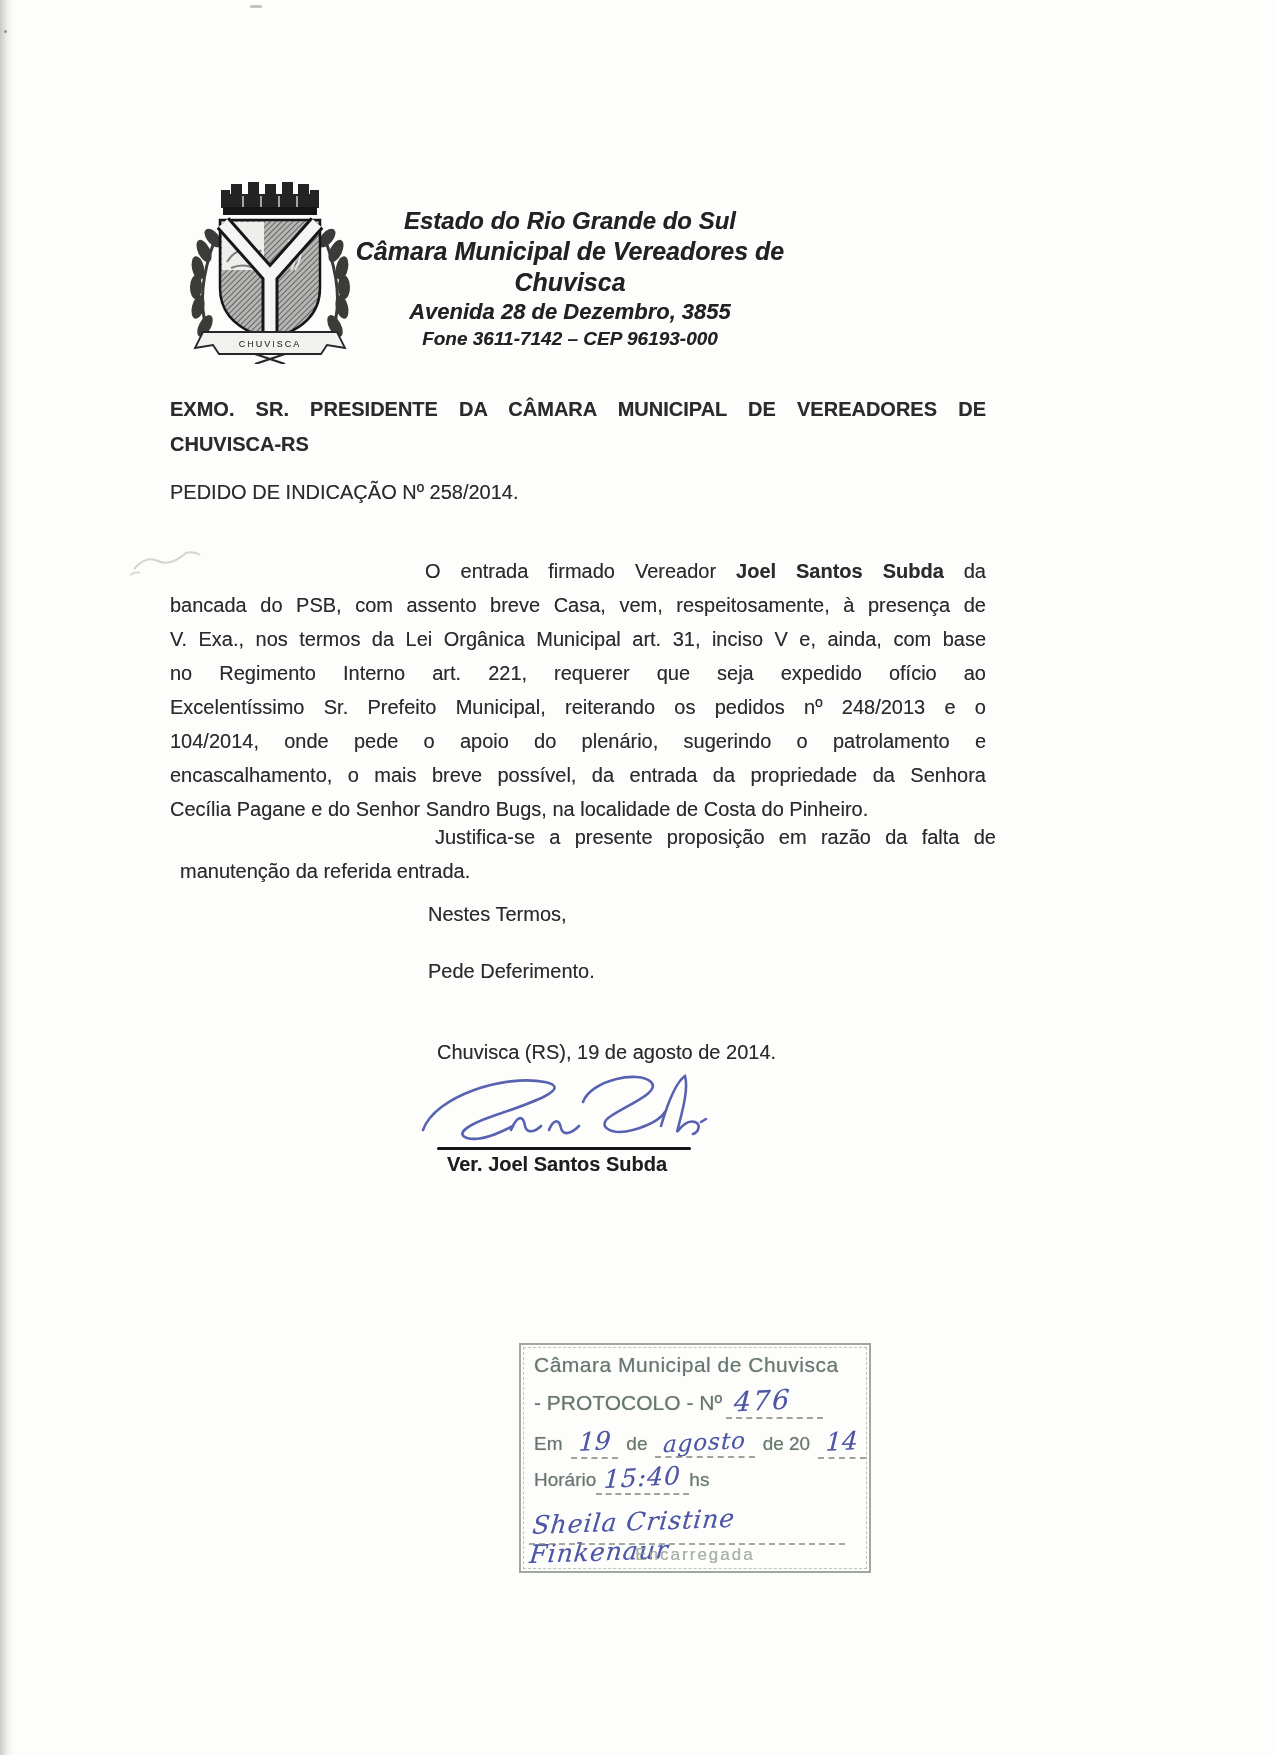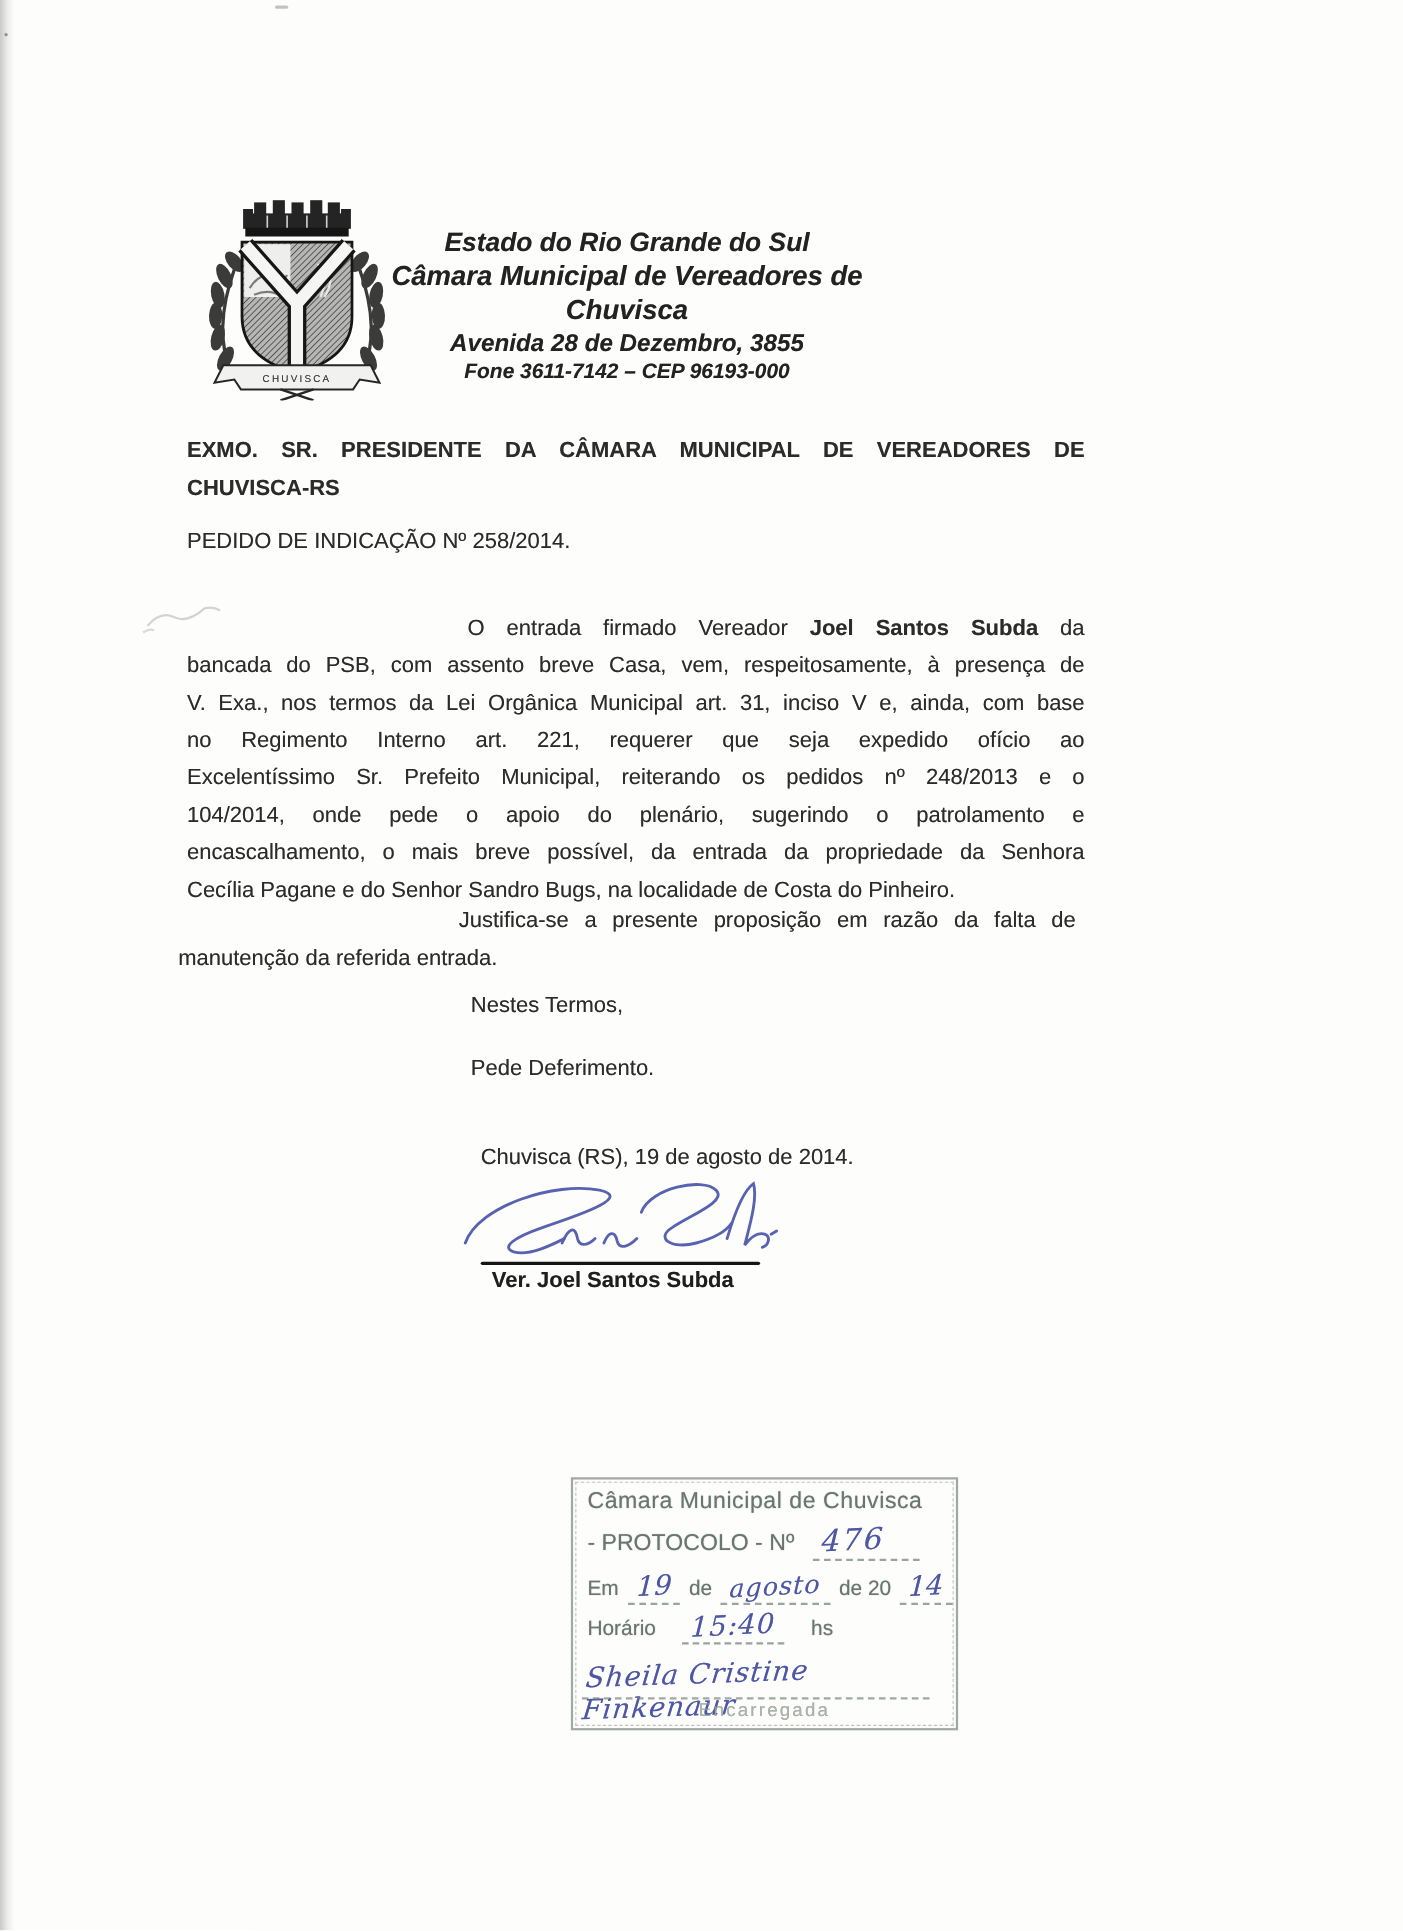--- a/index.html
+++ b/index.html
@@ -25,42 +25,42 @@
   .hdr .h3{font-size:22px;line-height:28px;}
   .hdr .h4{font-size:19px;line-height:26px;}
 
   
   .doc{text-shadow:0 0 .5px rgba(30,30,30,.45);}
   .recipient{position:absolute;left:170px;top:392px;width:816px;font-weight:bold;font-size:20px;line-height:35px;}
   .jlast{text-align:justify;text-align-last:justify;}
   .subject{position:absolute;left:170px;top:481px;font-size:20px;}
   .para1{position:absolute;left:170px;top:554px;width:816px;font-size:20px;line-height:34px;}
   .para1 .ind{padding-left:255px;}
-  .para2{position:absolute;left:162px;top:820px;width:816px;font-size:20px;line-height:34px;}
+  .para2{position:absolute;left:180px;top:820px;width:816px;font-size:20px;line-height:34px;}
   .closing1{position:absolute;left:428px;top:903px;font-size:20px;}
   .closing2{position:absolute;left:428px;top:960px;font-size:20px;}
   .dateline{position:absolute;left:437px;top:1041px;font-size:20px;}
 
   
   .sig-svg{position:absolute;left:415px;top:1068px;width:300px;height:90px;}
   .sig-line{position:absolute;left:437px;top:1147px;width:254px;height:3px;background:#151515;border-radius:2px;}
   .sig-name{position:absolute;left:447px;top:1153px;font-size:20px;font-weight:bold;color:#1e1e1e;}
 
   
   .smudge1{position:absolute;left:128px;top:545px;opacity:.75;}
 
   
   .stamp{position:absolute;left:519px;top:1343px;width:352px;height:230px;
     border:2px solid rgba(128,140,131,.75);outline:1px dashed rgba(128,140,131,.5);outline-offset:-5px;
     filter:blur(.35px);box-sizing:border-box;}
   .stamptxt{color:#67766e;text-shadow:0 0 1px rgba(103,118,110,.6);}
   .s-org{position:absolute;left:13px;top:8px;font-size:21px;letter-spacing:.5px;}
-  .s-proto{position:absolute;left:13px;top:40px;font-size:21px;display:flex;align-items:baseline;gap:17px;}
+  .s-proto{position:absolute;left:13px;top:40px;font-size:21px;display:flex;align-items:baseline;gap:4px;}
   .s-row-date{position:absolute;left:13px;top:82px;font-size:19px;display:flex;align-items:baseline;gap:8px;}
-  .s-row-time{position:absolute;left:13px;top:118px;font-size:19px;display:flex;align-items:baseline;gap:24px;}
+  .s-row-time{position:absolute;left:13px;top:118px;font-size:19px;display:flex;align-items:baseline;gap:0;}
   .field{border-bottom:2px dashed rgba(120,132,124,.75);padding:0 8px 1px 8px;display:inline-block;}
   .hand{font-family:"DejaVu Serif",serif;font-style:italic;color:#4d57a6;
     transform:rotate(-3deg) skewX(-6deg);display:inline-block;text-shadow:0 0 .5px rgba(77,87,166,.5);}
   .h-num{font-size:27px;letter-spacing:2px;}
   .h-day{font-size:25px;}
   .h-month{font-size:23px;letter-spacing:1px;}
   .h-year{font-size:25px;}
   .h-time{font-size:25px;letter-spacing:1px;}
   .s-name{position:absolute;left:10px;top:160px;font-size:25px;letter-spacing:1px;transform:rotate(-2deg) skewX(-8deg);}
   .s-name-line{position:absolute;left:8px;top:198px;width:316px;border-bottom:2px dashed rgba(120,132,124,.7);}

